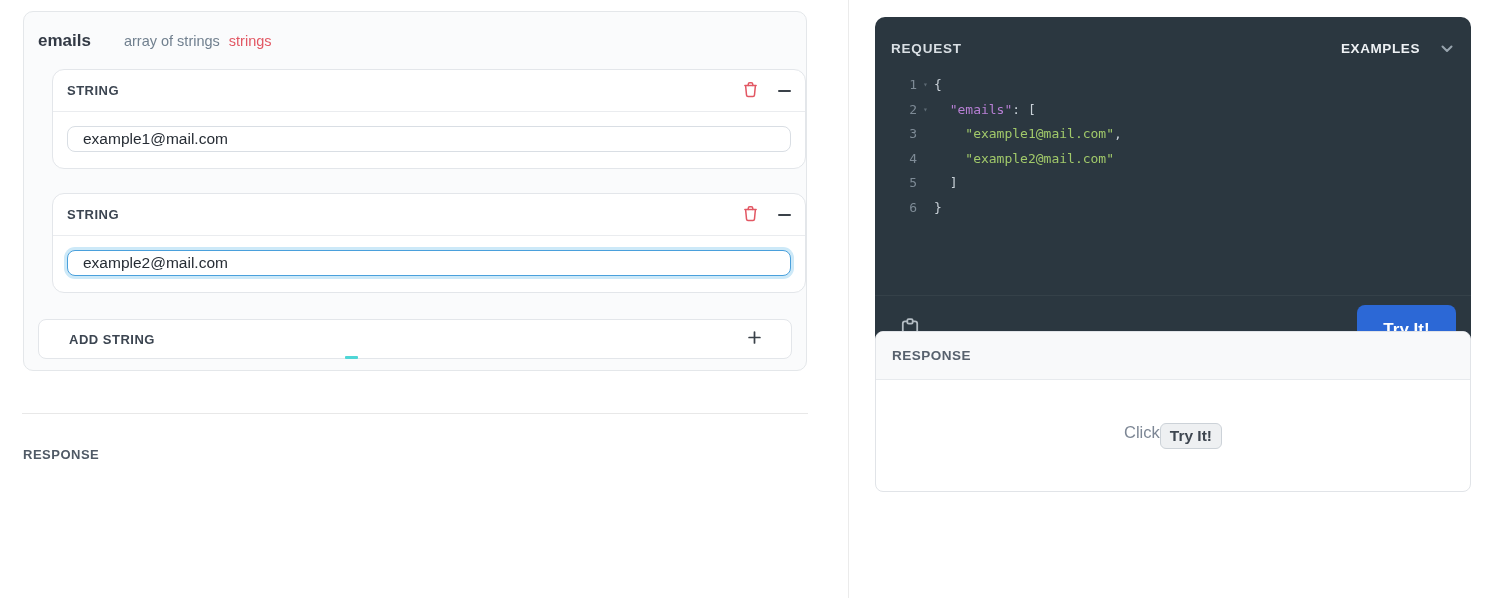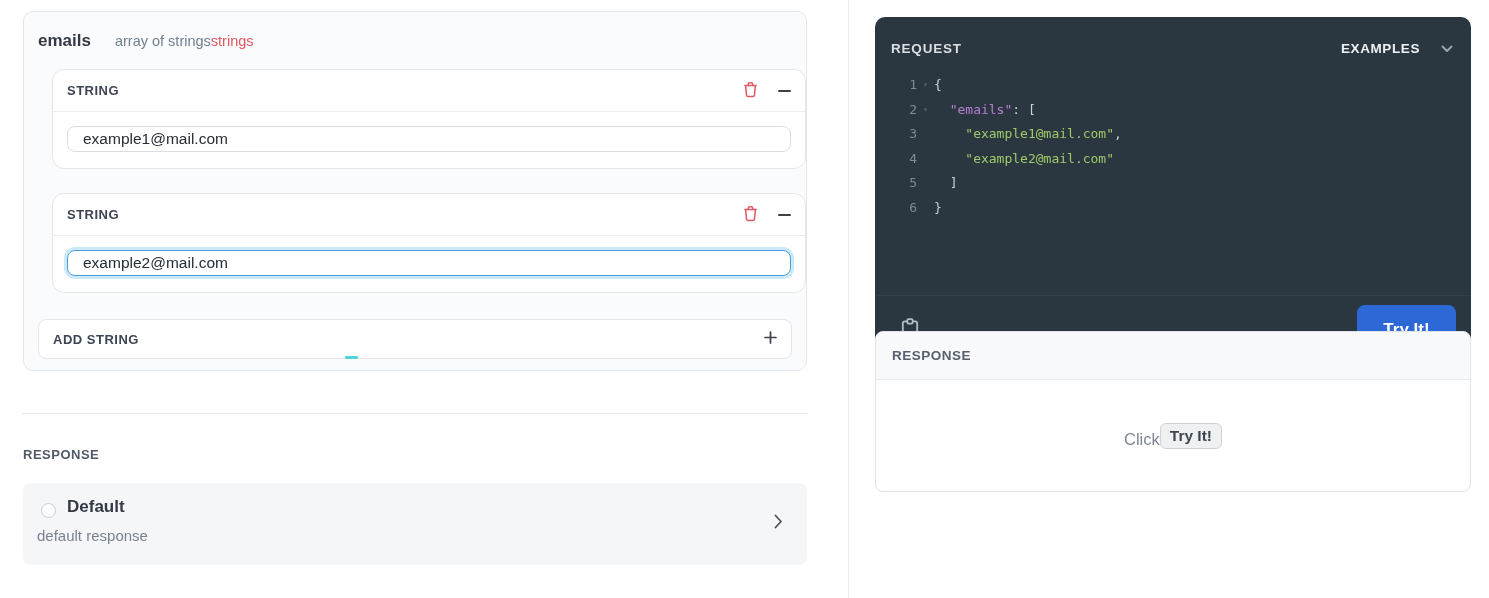--- a/index.html
+++ b/index.html
@@ -3,41 +3,41 @@
 <meta charset="utf-8">
 <style>
   * { margin:0; padding:0; box-sizing:border-box; }
   html,body { background:#fff; }
   body { font-family:"Liberation Sans", sans-serif; }
   .root { position:relative; width:1489px; height:598px; background:#fff; overflow:hidden; }
 
   
   .outer-card { position:absolute; left:23px; top:11px; width:784px; height:360px;
     background:#fafbfc; border:1px solid #e4e7ea; border-radius:10px; }
-  .title-row { position:absolute; left:14px; top:19px; display:flex; align-items:baseline; }
+  .title-row { position:absolute; left:14px; top:19px; display:flex; align-items:baseline; gap:9px; }
   .field-name { font-size:17px; font-weight:700; color:#333a45; }
   .field-type { font-size:14.5px; color:#71808f;margin-left:24px; }
   .field-required { font-size:14.5px; color:#e25763; }
 
   .item-card { position:absolute; left:28px; width:754px; height:100px; background:#fff;
     border:1px solid #e3e6ea; border-radius:12px; }
   .item-card.one { top:57px; } .item-card.two { top:181px; }
   .item-header { height:42px; border-bottom:1px solid #eaecef; display:flex; align-items:center; padding:0 14px; }
   .item-label { font-size:13px; font-weight:600; color:#3c4551; letter-spacing:.5px; }
   .spacer { flex:1; }
   .icon-btn { display:flex; align-items:center; justify-content:center; cursor:pointer; background:none; border:none; padding:0; }
   .minus-bar { width:13px; height:2px; background:#3a4149; border-radius:1px; }
   .gap18 { width:20px; }
   .item-input { position:absolute; left:14px; top:56px; width:calc(100% - 28px); height:26px;
     border:1px solid #d9dee4; border-radius:8px; padding:0 15px; font-size:15.5px; color:#262c34;
     font-family:"Liberation Sans", sans-serif; background:#fff; outline:none; }
   .item-input.focused { border:1px solid #4aa0dc; box-shadow:0 0 0 3px #cde9f8; }
 
   .add-card { position:absolute; left:14px; top:307px; width:754px; height:40px; background:#fff;
-    border:1px solid #e3e6ea; border-radius:8px; display:flex; align-items:center; padding:0 14px; cursor:pointer; }
+    border:1px solid #e3e6ea; border-radius:8px; display:flex; align-items:center; padding:0 30px; cursor:pointer; }
   .teal-dash { position:absolute; left:321px; top:344px; width:13px; height:3px; background:#4fd6d6; border-radius:1px; }
 
   .left-hr { position:absolute; left:22px; top:413px; width:786px; height:1px; background:#e8e8e8; }
   .resp-label { position:absolute; left:23px; top:447px; font-size:13px; font-weight:600; color:#505a66; letter-spacing:.5px; }
 
   .default-card { position:absolute; left:23px; top:483px; width:784px; height:82px;
     background:#f5f6f8; border-radius:8px; cursor:pointer; }
   .radio-circle { position:absolute; left:18px; top:20px; width:15px; height:15px; border-radius:50%;
     border:1.5px solid #c6ccd4; background:#fdfdfd; }
   .default-title { position:absolute; left:44px; top:14px; font-size:17px; font-weight:700; color:#333a45; }
@@ -67,21 +67,21 @@
     padding:0 15px 0 26px; border-top:1px solid rgba(255,255,255,0.05); }
   .try-btn { width:99px; height:50px; border-radius:8px; background:#2c68d6; color:#fff;
     font-family:"Liberation Sans", sans-serif; font-size:17px; font-weight:700; border:none; cursor:pointer; }
 
   .response-card { position:absolute; left:875px; top:331px; width:596px; height:161px;
     background:#fff; border:1px solid #e1e4e8; border-radius:8px; overflow:hidden; }
   .response-header { height:48px; background:#f8f9fa; border-bottom:1px solid #e7eaed;
     display:flex; align-items:center; padding:0 16px; }
   .response-title { font-size:13.5px; font-weight:600; color:#57616d; letter-spacing:.5px; }
   .response-body { height:111px; display:flex; align-items:center; justify-content:center; }
-  .response-msg { font-size:16.5px; color:#7d8795; display:flex; align-items:flex-end; }
+  .response-msg { font-size:16.5px; color:#7d8795; display:flex; align-items:flex-start; }
   .kbd { font-size:15.5px; font-weight:700; color:#3e4650; background:#eef0f2;
     border:1px solid #ccd2d8; border-radius:6px; padding:3px 9px; }
 </style>
 </head>
 <body>
 
 <div class="root">
 
   <div class="outer-card">
     <div class="title-row">
@@ -142,30 +142,20 @@
       </span>
     </div>
 
     <div class="teal-dash"></div>
   </div>
 
   <div class="left-hr"></div>
 
   <div class="resp-label">RESPONSE</div>
 
-  <div class="default-card">
-    <span class="radio-circle"></span>
-    <span class="default-title">Default</span>
-    <span class="default-desc">default response</span>
-    <span class="chev-right">
-      <svg width="9" height="15" viewBox="0 0 9 15" fill="none" stroke="#4a535e" stroke-width="1.8" stroke-linecap="round" stroke-linejoin="round">
-        <path d="M1.5 1.5 L7 7.5 L1.5 13.5"></path>
-      </svg>
-    </span>
-  </div>
 
   <div class="v-divider"></div>
 
   <div class="request-panel">
     <div class="req-header">
       <span class="req-title">REQUEST</span>
       <span class="spacer"></span>
       <button class="examples-btn">
         <span class="examples-label">EXAMPLES</span>
         <span>

